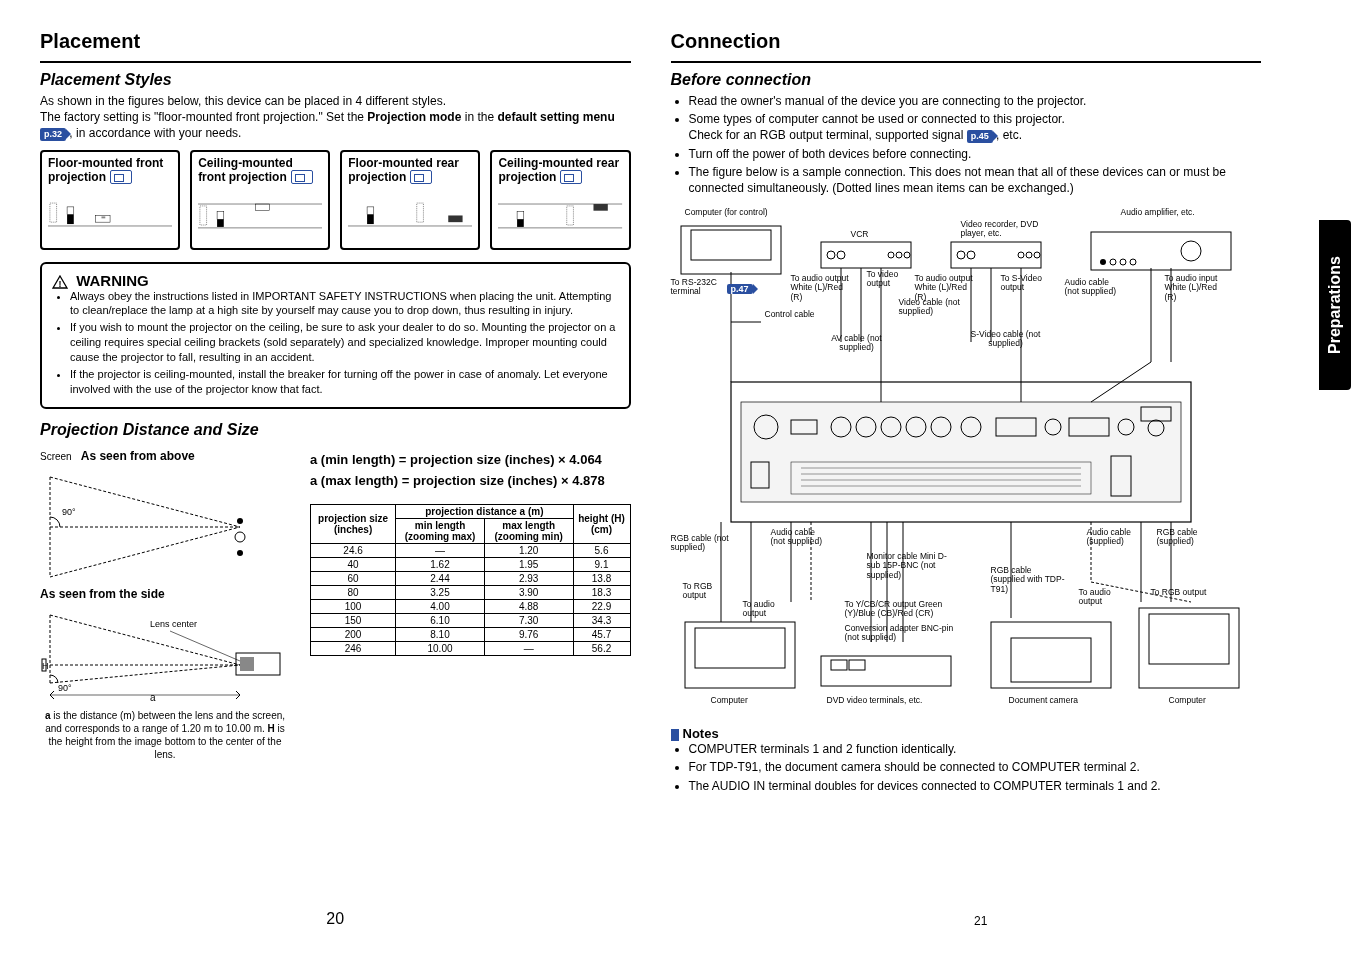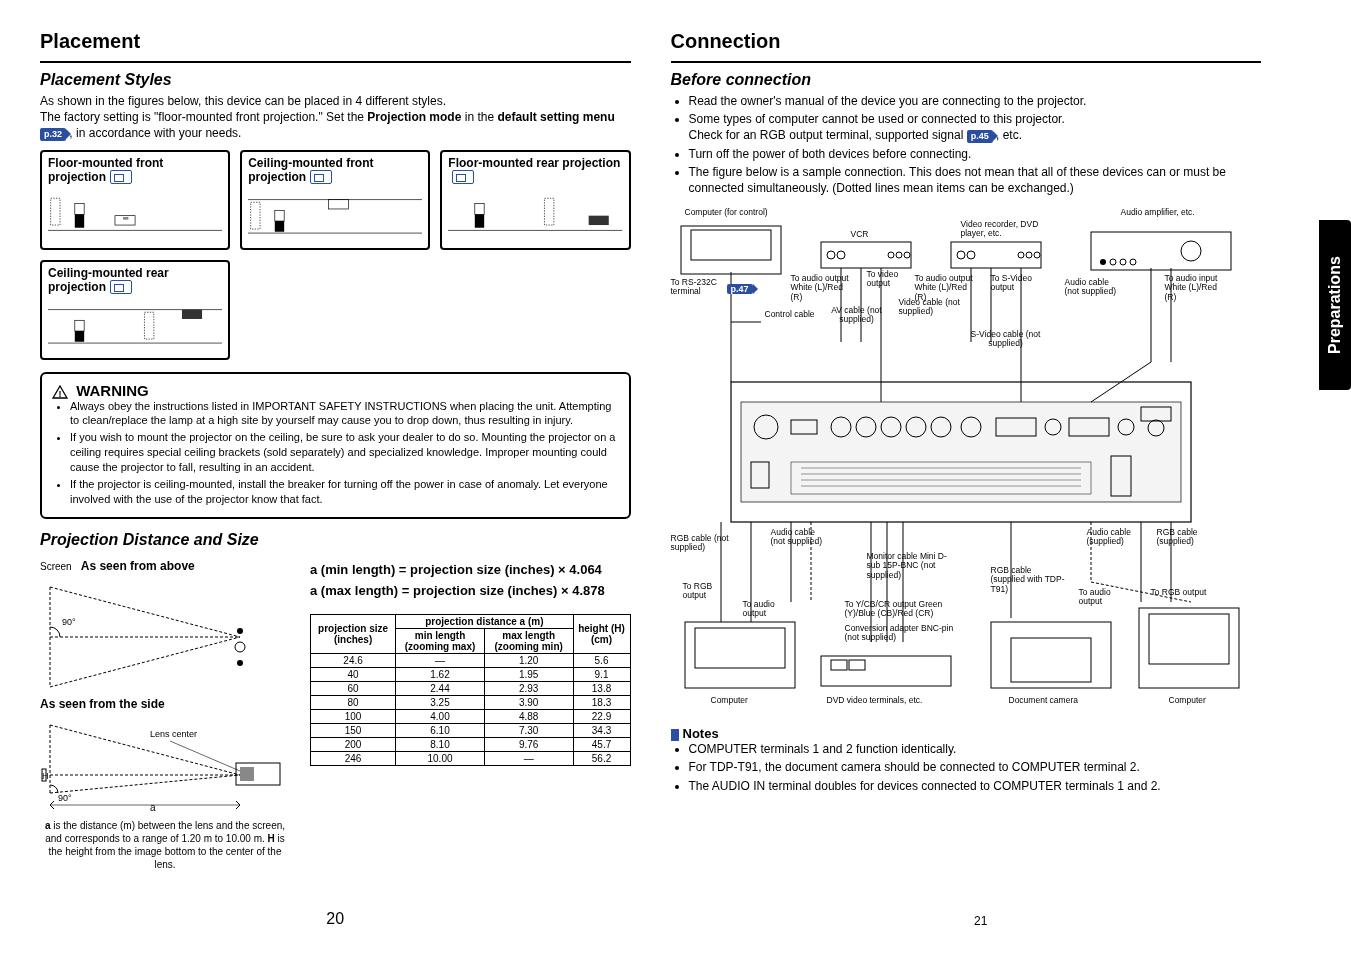--- a/index.html
+++ b/index.html
@@ -35,21 +35,21 @@
   .page-ref::after {
     content:"";
     position:absolute;
     right:-5px; top:50%; transform:translateY(-50%);
     border-left:5px solid #2a4fa0;
     border-top:5px solid transparent;
     border-bottom:5px solid transparent;
   }
   .placement-grid {
     display: grid;
-    grid-template-columns: 1fr 1fr 1fr;
+    grid-template-columns: 1fr 1fr 1fr 1fr;
     gap: 10px;
     margin-top: 8px;
   }
   .placement-box {
     border: 2px solid #000;
     border-radius: 4px;
     padding: 4px 6px;
     height: 100px;
     position: relative;
   }
@@ -413,25 +413,25 @@
       </svg>
       <div class="lbl" style="left:14px; top:6px;">Computer (for control)</div>
       <div class="lbl" style="left:180px; top:28px;">VCR</div>
       <div class="lbl" style="left:290px; top:18px; width:80px;">Video recorder, DVD player, etc.</div>
       <div class="lbl" style="left:450px; top:6px;">Audio amplifier, etc.</div>
       <div class="lbl" style="left:0px; top:76px; width:56px;">To RS-232C terminal</div>
       <span class="page-ref" style="position:absolute; left:56px; top:82px;">p.47</span>
       <div class="lbl" style="left:120px; top:72px; width:64px;">To audio output White (L)/Red (R)</div>
       <div class="lbl" style="left:196px; top:68px; width:44px;">To video output</div>
       <div class="lbl" style="left:244px; top:72px; width:64px;">To audio output White (L)/Red (R)</div>
-      <div class="lbl" style="left:320px; top:72px; width:50px;">To S-Video output</div>
+      <div class="lbl" style="left:330px; top:72px; width:50px;">To S-Video output</div>
       <div class="lbl" style="left:394px; top:76px; width:60px;">Audio cable (not supplied)</div>
       <div class="lbl" style="left:494px; top:72px; width:66px;">To audio input White (L)/Red (R)</div>
       <div class="lbl" style="left:94px; top:108px;">Control cable</div>
-      <div class="lbl" style="left:156px; top:104px; width:60px; text-align:center;">AV cable (not supplied)</div>
+      <div class="lbl" style="left:156px; top:132px; width:60px; text-align:center;">AV cable (not supplied)</div>
       <div class="lbl" style="left:228px; top:96px; width:90px;">Video cable (not supplied)</div>
       <div class="lbl" style="left:300px; top:128px; width:70px; text-align:center;">S-Video cable (not supplied)</div>
       <div class="lbl" style="left:0px; top:332px; width:60px;">RGB cable (not supplied)</div>
       <div class="lbl" style="left:100px; top:326px; width:60px;">Audio cable (not supplied)</div>
       <div class="lbl" style="left:416px; top:326px; width:60px;">Audio cable (supplied)</div>
       <div class="lbl" style="left:486px; top:326px; width:60px;">RGB cable (supplied)</div>
       <div class="lbl" style="left:196px; top:350px; width:90px;">Monitor cable Mini D-sub 15P-BNC (not supplied)</div>
       <div class="lbl" style="left:320px; top:364px; width:74px;">RGB cable (supplied with TDP-T91)</div>
       <div class="lbl" style="left:12px; top:380px; width:46px;">To RGB output</div>
       <div class="lbl" style="left:72px; top:398px; width:44px;">To audio output</div>

